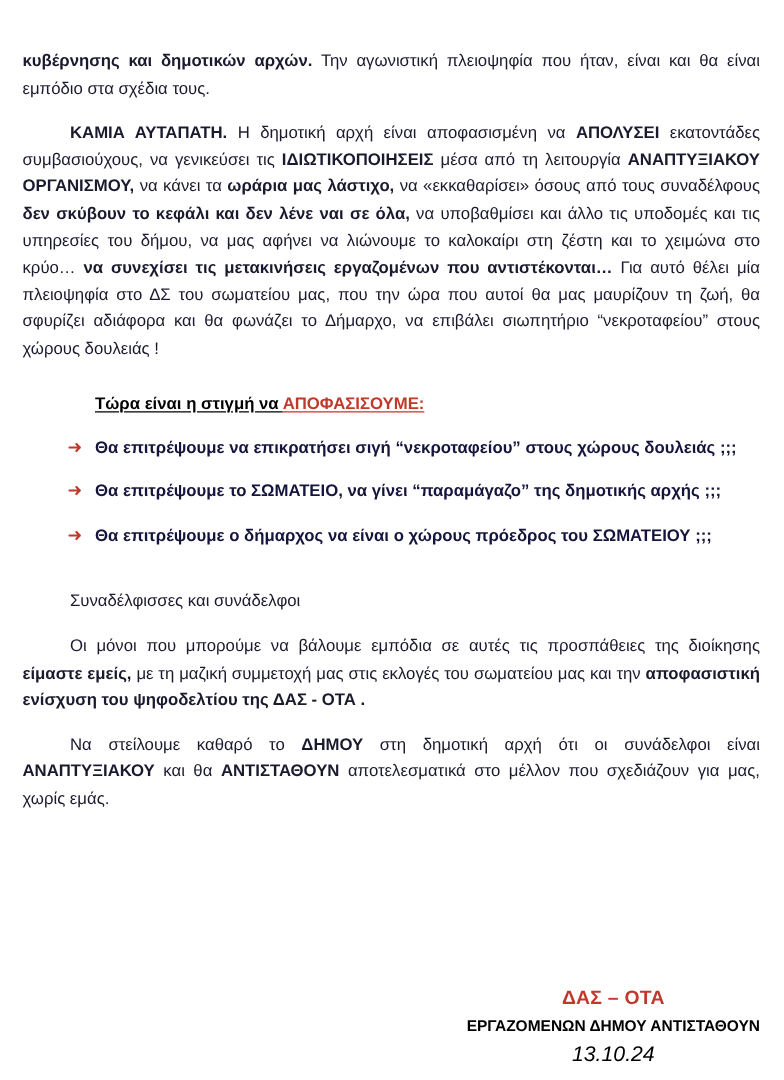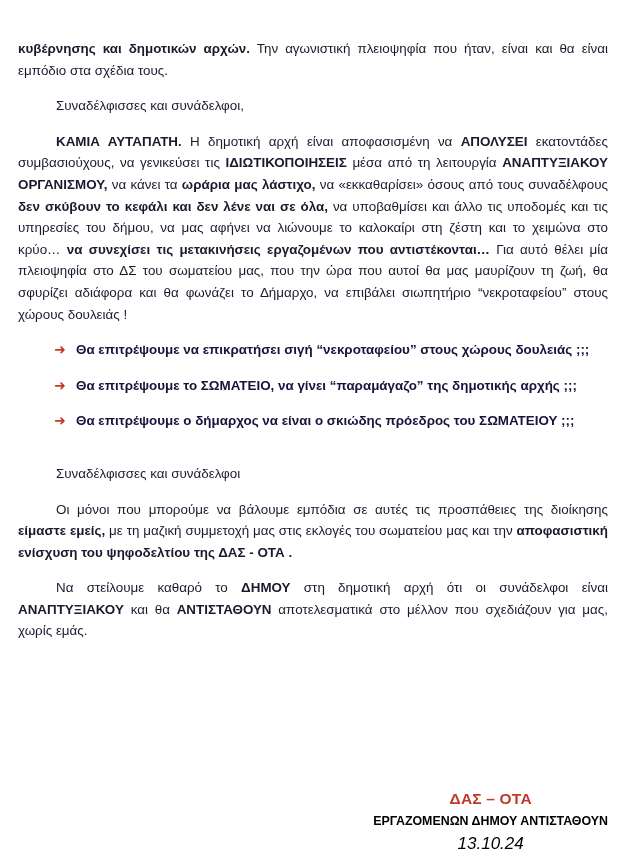--- a/index.html
+++ b/index.html
@@ -106,37 +106,39 @@
 </style>
 </head>
 <body>
 
 <div class="page">
 
   <p>
     <b class="b">κυβέρνησης και δημοτικών αρχών.</b><span> Την αγωνιστική πλειοψηφία που ήταν, είναι και θα είναι εμπόδιο στα σχέδια τους.</span>
   </p>
 
-  <p class="indent gap-sm">Συναδέλφισσες και συνάδελφοι,</p>
 
   <p class="indent gap-sm"><b class="b">ΚΑΜΙΑ ΑΥΤΑΠΑΤΗ.</b><span> Η δημοτική αρχή είναι αποφασισμένη να </span><b class="b">ΑΠΟΛΥΣΕΙ</b><span> εκατοντάδες συμβασιούχους, να γενικεύσει τις </span><b class="b">ΙΔΙΩΤΙΚΟΠΟΙΗΣΕΙΣ</b><span> μέσα από τη λειτουργία </span><b class="b">ΑΝΑΠΤΥΞΙΑΚΟΥ ΟΡΓΑΝΙΣΜΟΥ,</b><span> να κάνει τα </span><b class="b">ωράρια μας λάστιχο,</b><span> να «εκκαθαρίσει» όσους από τους συναδέλφους </span><b class="b">δεν σκύβουν το κεφάλι και δεν λένε ναι σε όλα,</b><span> να υποβαθμίσει και άλλο τις υποδομές και τις υπηρεσίες του δήμου, να μας αφήνει να λιώνουμε το καλοκαίρι στη ζέστη και το χειμώνα στο κρύο… </span><b class="b">να συνεχίσει τις μετακινήσεις εργαζομένων που αντιστέκονται…</b><span> Για αυτό θέλει μία πλειοψηφία στο ΔΣ του σωματείου μας, που την ώρα που αυτοί θα μας μαυρίζουν τη ζωή, θα σφυρίζει αδιάφορα και θα φωνάζει το Δήμαρχο, να επιβάλει σιωπητήριο “νεκροταφείου” στους χώρους δουλειάς !</span></p>
 
+  <div class="decide-head">
+    <span class="u">Τώρα είναι η στιγμή να </span><span class="u red">ΑΠΟΦΑΣΙΣΟΥΜΕ:</span>
+  </div>
 
   <ul class="arrows">
     <li>
       <span class="arrow">➜</span>
       <span class="txt">Θα επιτρέψουμε να επικρατήσει σιγή “νεκροταφείου” στους χώρους δουλειάς ;;;</span>
     </li>
     <li>
       <span class="arrow">➜</span>
       <span class="txt">Θα επιτρέψουμε το ΣΩΜΑΤΕΙΟ, να γίνει “παραμάγαζο” της δημοτικής αρχής ;;;</span>
     </li>
     <li>
       <span class="arrow">➜</span>
-      <span class="txt">Θα επιτρέψουμε ο δήμαρχος να είναι ο σκιώδης πρόεδρος του ΣΩΜΑΤΕΙΟΥ ;;;</span>
+      <span class="txt">Θα επιτρέψουμε ο δήμαρχος να είναι ο χώρους πρόεδρος του ΣΩΜΑΤΕΙΟΥ ;;;</span>
     </li>
   </ul>
 
   <p class="indent gap-md">Συναδέλφισσες και συνάδελφοι</p>
 
   <p class="indent gap-sm"><span>Οι μόνοι που μπορούμε να βάλουμε εμπόδια σε αυτές τις προσπάθειες της διοίκησης </span><b class="b">είμαστε εμείς,</b><span> με τη μαζική συμμετοχή μας στις εκλογές του σωματείου μας και την </span><b class="b">αποφασιστική ενίσχυση του ψηφοδελτίου της ΔΑΣ - ΟΤΑ .</b></p>
 
   <p class="indent gap-sm"><span>Να στείλουμε καθαρό το  </span><b class="b">ΔΗΜΟΥ</b><span> στη δημοτική αρχή ότι οι συνάδελφοι είναι </span><b class="b">ΑΝΑΠΤΥΞΙΑΚΟΥ</b><span> και θα </span><b class="b">ΑΝΤΙΣΤΑΘΟΥΝ</b><span> αποτελεσματικά στο μέλλον που σχεδιάζουν για μας, χωρίς εμάς.</span></p>
 
   <div class="footer">

